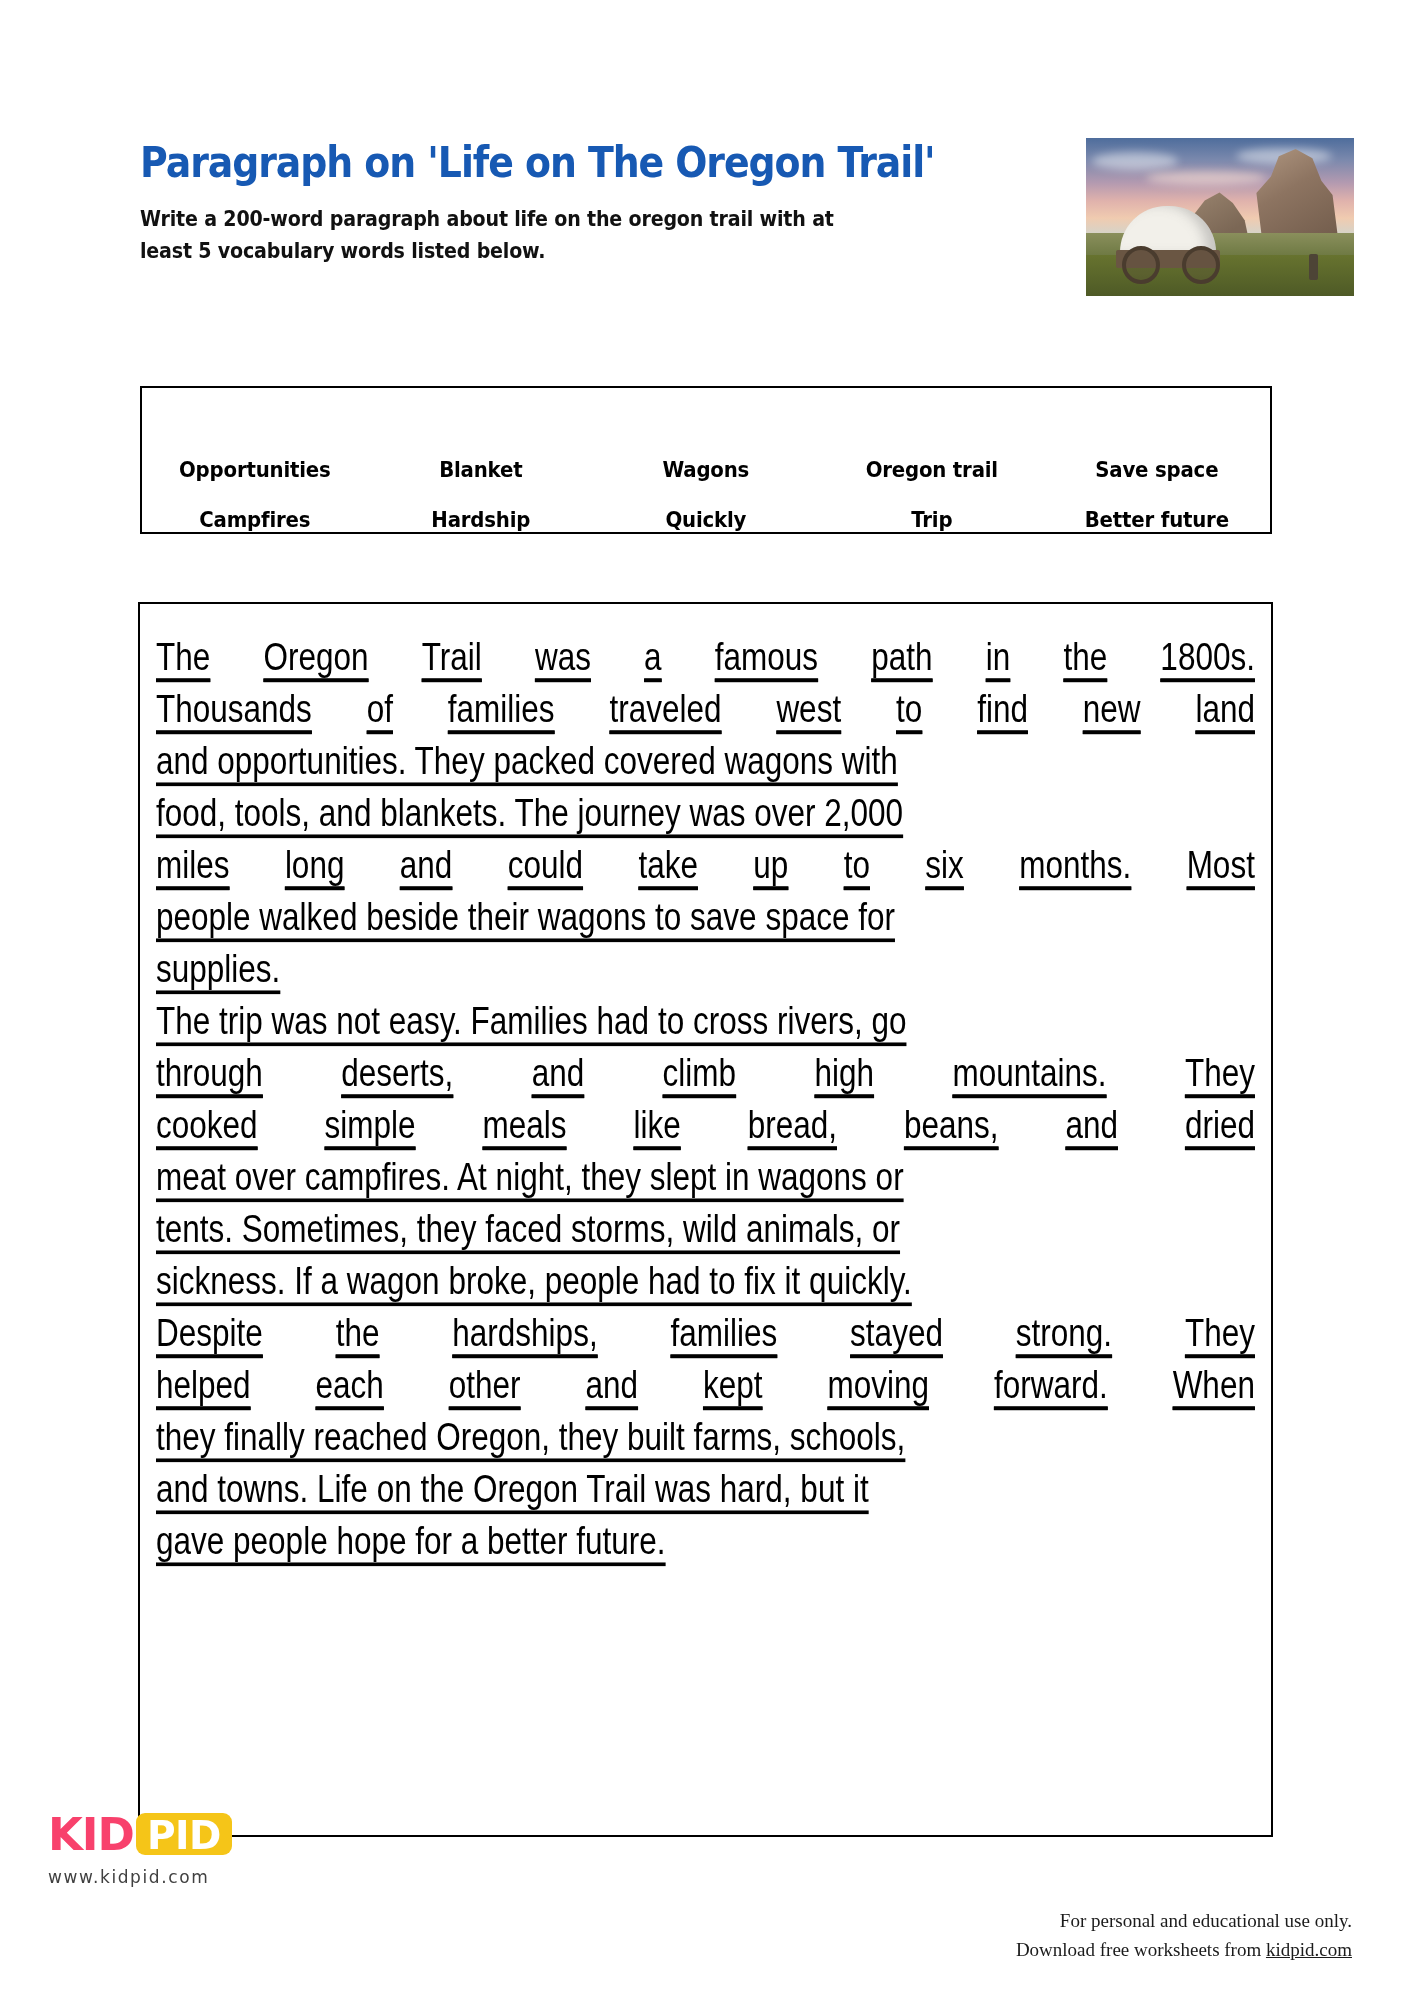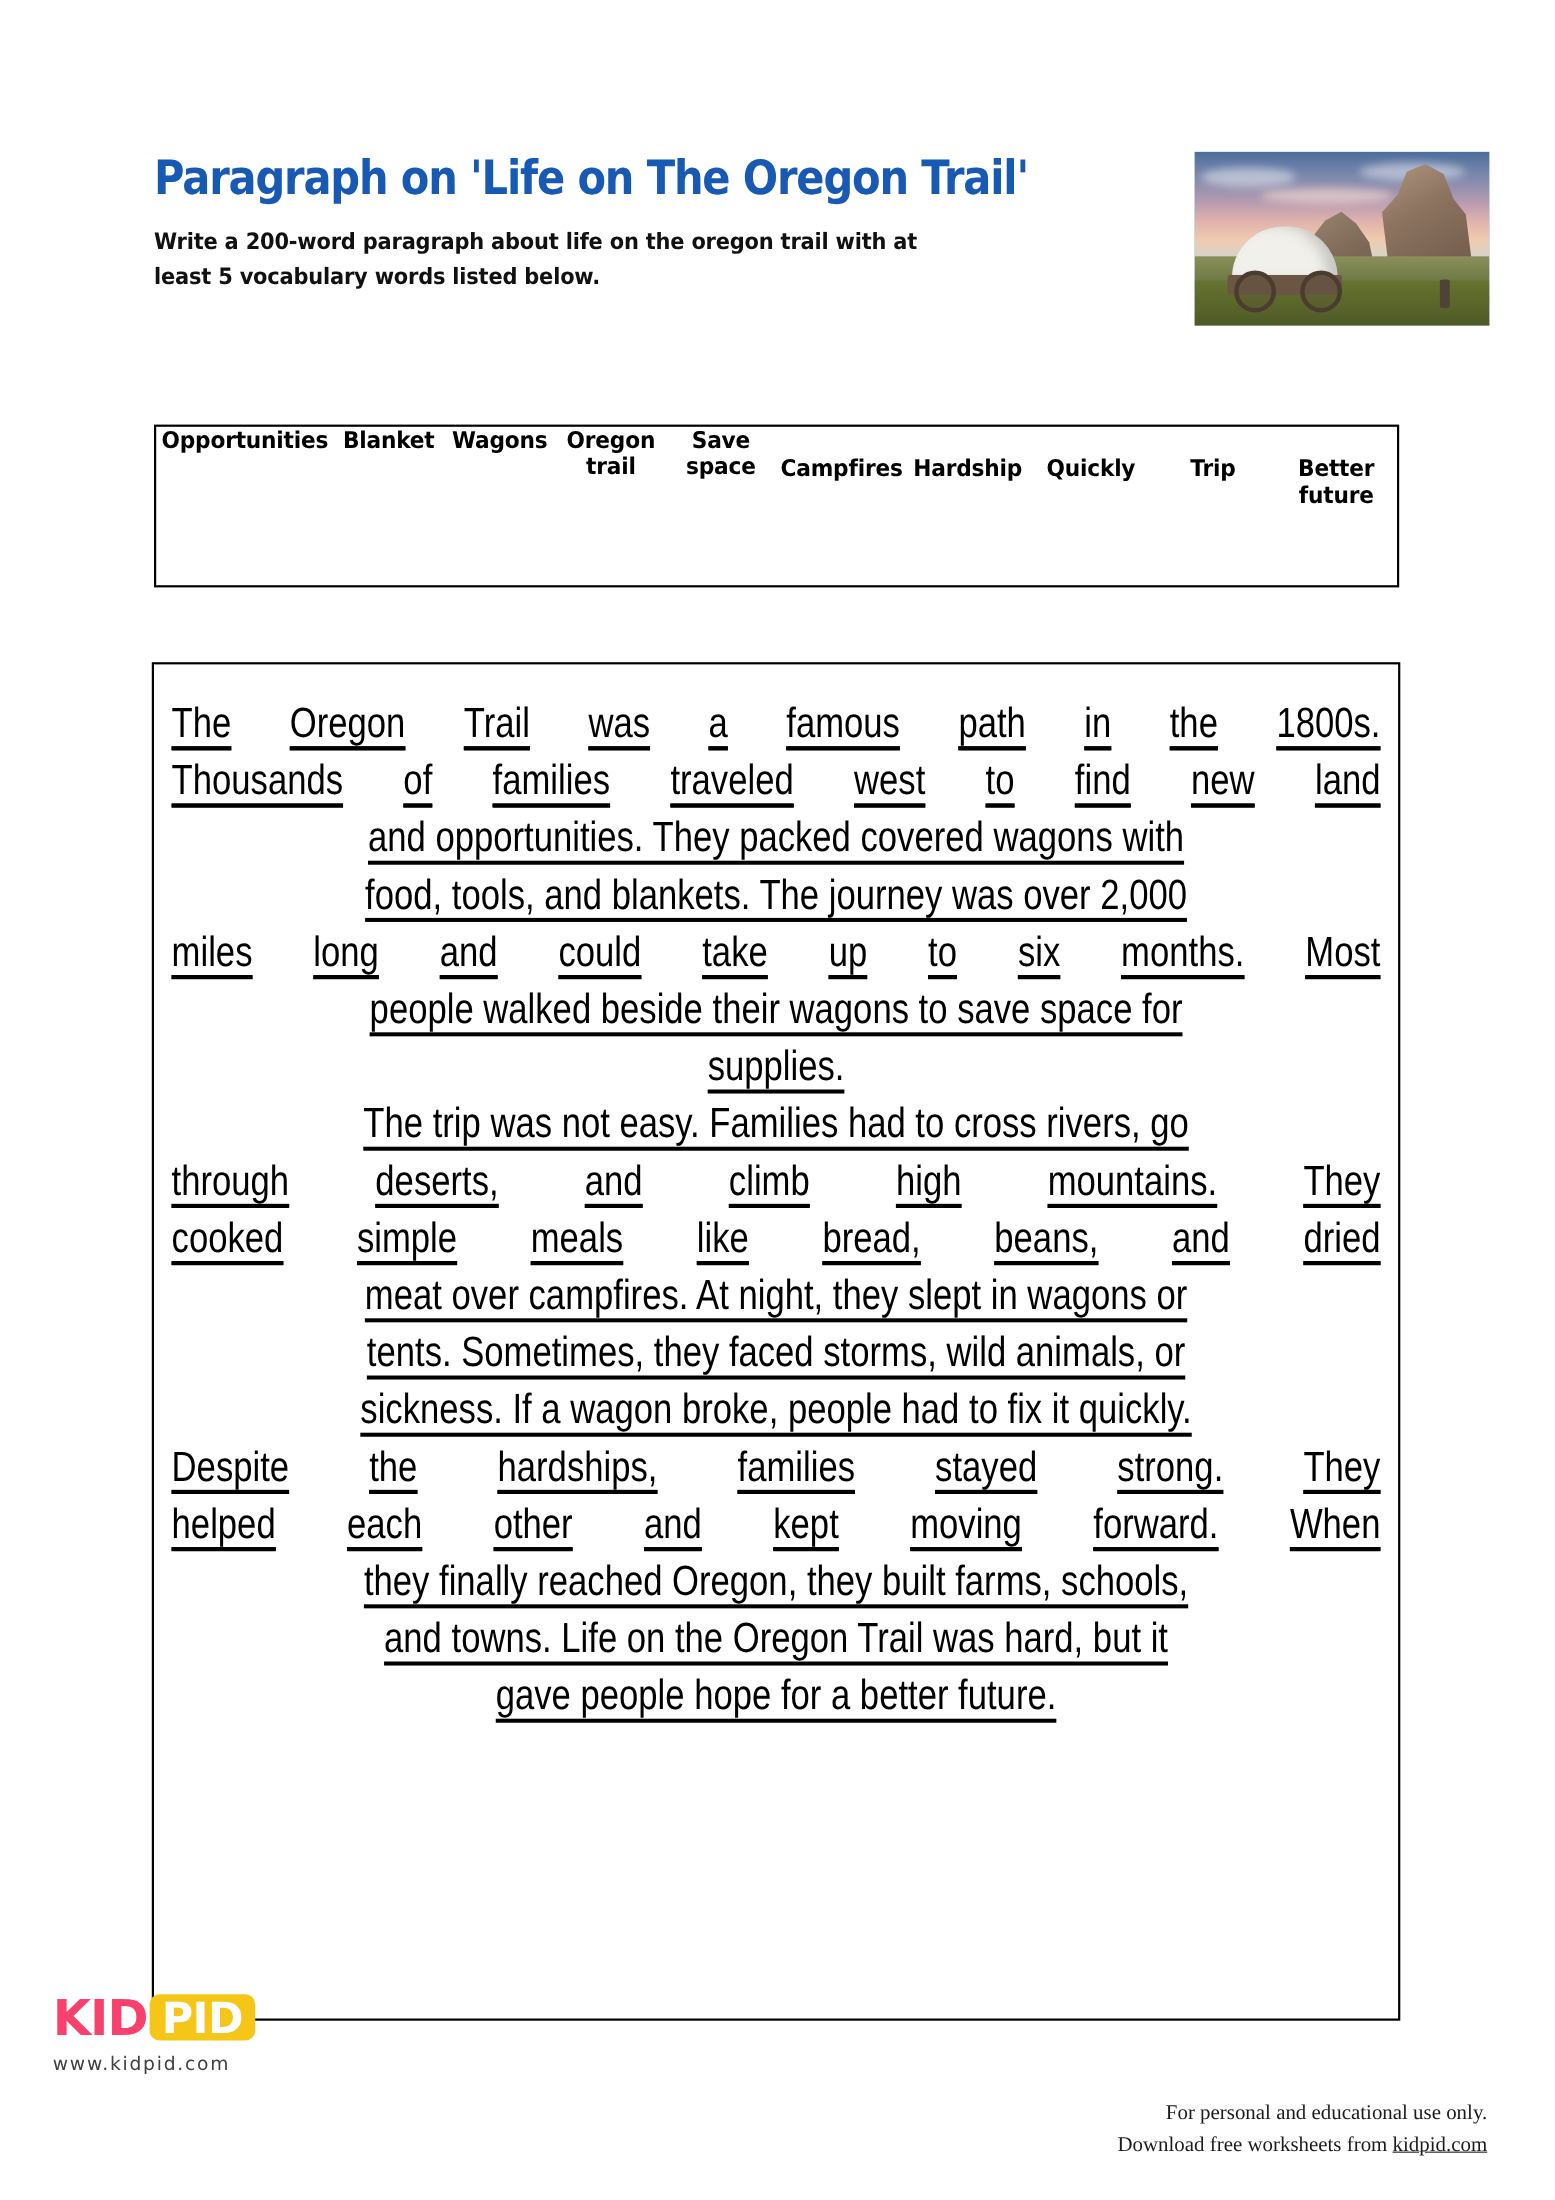--- a/index.html
+++ b/index.html
@@ -139,22 +139,22 @@
   
   .vocab-box {
     position: absolute;
     left: 140px;
     top: 386px;
     width: 1132px;
     height: 148px;
     border: 2.5px solid #000000;
     box-sizing: border-box;
     display: flex;
-    flex-direction: row;
-    justify-content: space-between;
+    flex-direction: column;
+    justify-content: flex-end;
   }
   .vocab-row {
     display: flex;
     width: 100%;
   }
   .vocab-row + .vocab-row { margin-top: 26px; }
   .vocab-cell {
     flex: 1 1 0;
     text-align: center;
     font-family: "DejaVu Sans", sans-serif;
@@ -168,21 +168,20 @@
   
   .writing-box {
     position: absolute;
     left: 138px;
     top: 602px;
     width: 1135px;
     height: 1235px;
     border: 2.5px solid #000000;
     box-sizing: border-box;
     padding: 22px 16px 0 16px;
-    text-align: center;
   }
   .essay {
     font-family: "DejaVu Sans Mono", monospace;
     font-size: 0;
   }
   .essay-para {
     margin: 0;
     padding: 0;
   }
   .essay-line {

